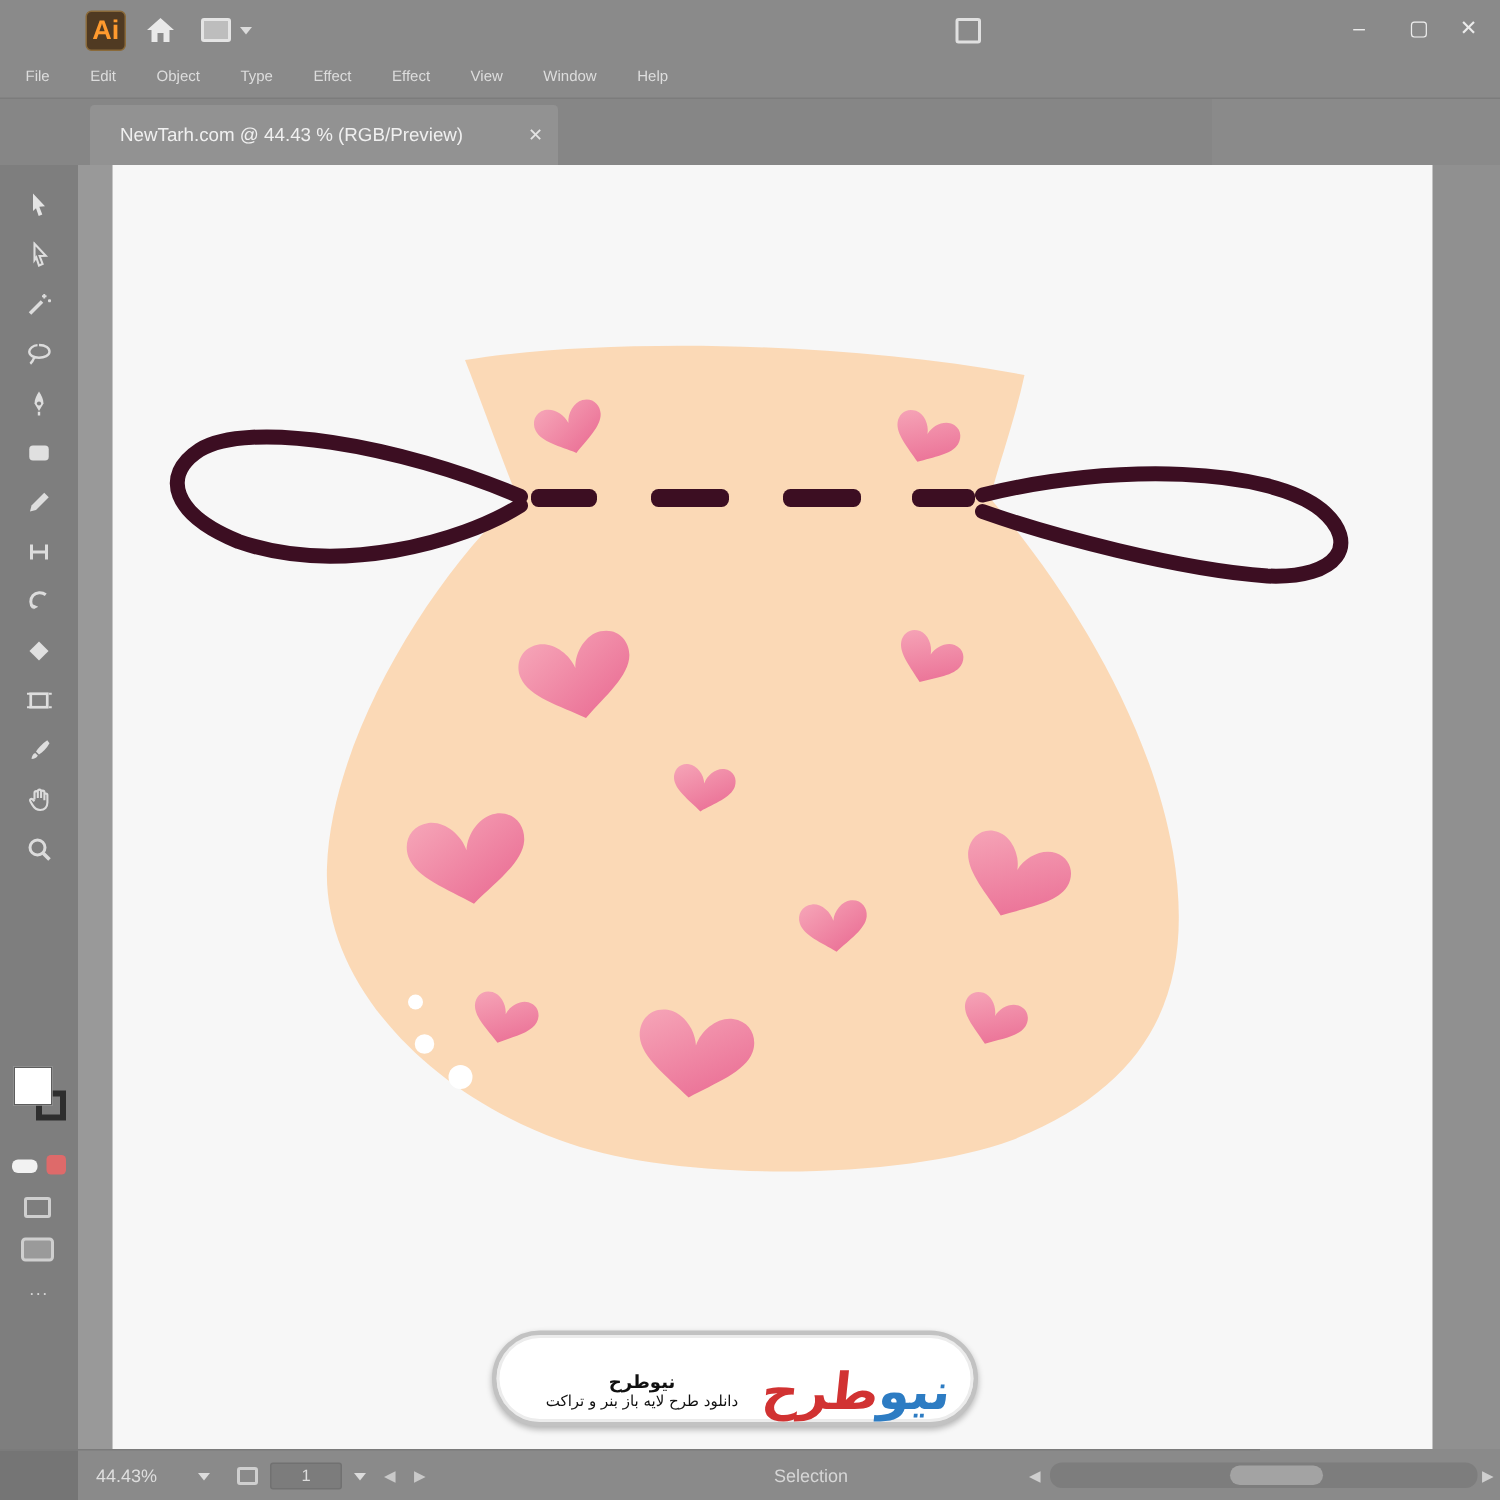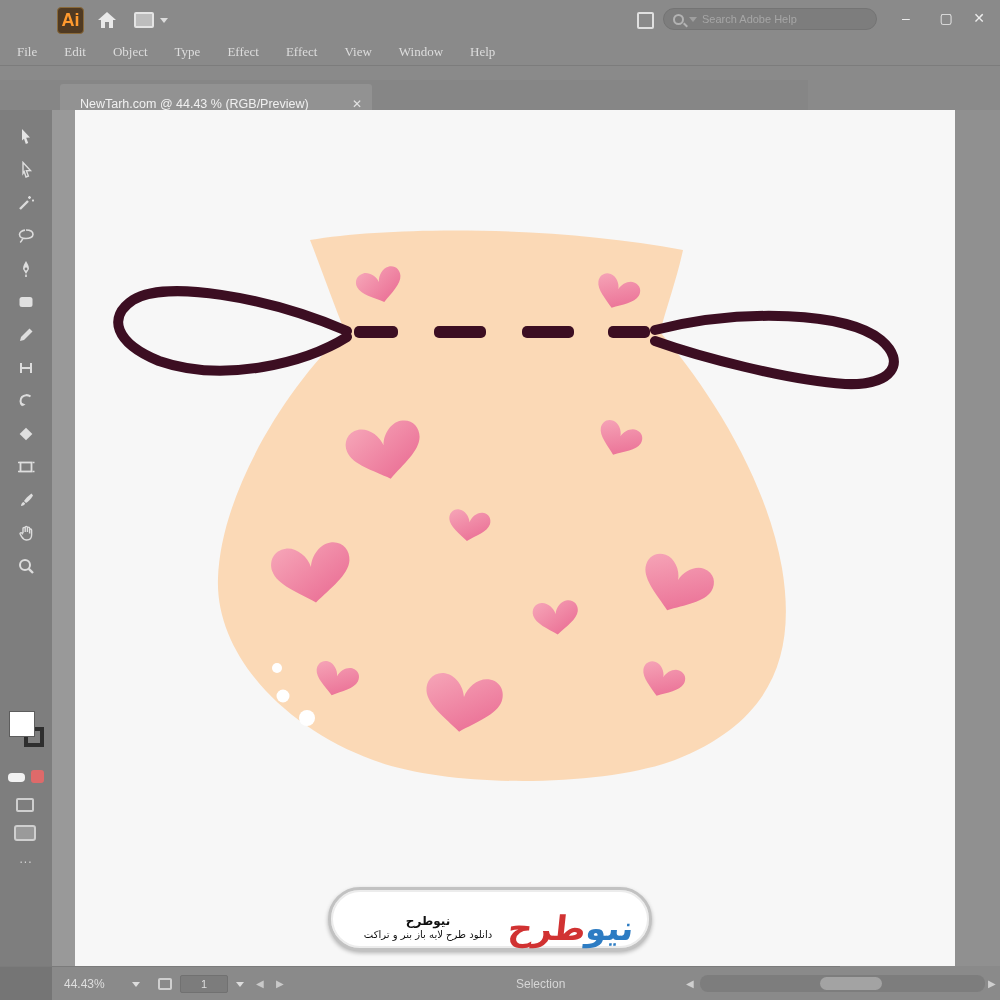--- a/index.html
+++ b/index.html
@@ -23,23 +23,23 @@
     border:1px solid #747474; border-radius:11px; display:flex; align-items:center; padding:0 9px; gap:5px; }
   .searchbox .mag { width:11px; height:11px; border:2px solid #b3b3b3; border-radius:50%; position:relative; flex:0 0 auto;}
   .searchbox .mag::after { content:""; position:absolute; left:8px; top:8px; width:5px; height:2px;
     background:#b3b3b3; transform:rotate(45deg); }
   .searchbox .ph { color:#a6a6a6; font-size:11px; white-space:nowrap; overflow:hidden; }
   .winbtn { position:absolute; top:10px; color:#ececec; font-size:14px; width:26px; text-align:center; }
   .winbtn.min { left:893px; } .winbtn.max { left:933px; } .winbtn.close { left:966px; }
 
   .menubar { position:absolute; left:0; top:38px; width:1000px; height:28px; background:#8a8a8a;
     border-bottom:1px solid #7c7c7c; display:flex; align-items:center; padding-left:17px; gap:27px; }
-  .menubar span { color:#dddddd; font-size:13px;font-family:Liberation Serif, serif; }
-
-  .tabstrip { position:absolute; left:0; top:80px; width:808px; height:44px; background:#868686;padding-left:34px; }
+  .menubar span { color:#dddddd; font-size:10px; }
+
+  .tabstrip { position:absolute; left:0; top:66px; width:808px; height:44px; background:#868686;padding-left:34px; }
   .doc-tab { position:absolute; left:60px; top:4px; width:312px; height:40px; background:#929292;
     border-radius:3px 3px 0 0; display:flex; align-items:center; padding:0 10px 0 20px; }
   .doc-tab .t { color:#f0f0f0; font-size:12.5px; white-space:nowrap; flex:1; }
   .doc-tab .x { color:#e3e3e3; font-size:12px; margin-left:8px; }
 
   
   .toolbar { position:absolute; left:0; top:110px; width:52px; height:856px; background:#7e7e7e; }
   .tool { width:52px; height:33px; display:flex; align-items:center; justify-content:center; color:#d8d8d8; }
   .tool svg { display:block; }
   .fillstroke { position:absolute; left:0; top:595px; width:52px; height:60px; }
@@ -96,25 +96,20 @@
 <div class="titlebar">
   <div class="ai-logo">Ai</div>
   <div class="home-icon">
     <svg width="22" height="22" viewBox="0 0 22 22">
         <path d="M11 3 L20 11 H17 V19 H13 V13 H9 V19 H5 V11 H2 Z" fill="#e9e9e9"></path>
       </svg>
   </div>
   <div class="arrange-icon"></div>
   <span class="caret arrange-caret"></span>
   <div class="sq-icon"></div>
-  <div class="searchbox">
-    <span class="mag"></span>
-    <span class="caret" style="border-top-color:#9f9f9f;"></span>
-    <span class="ph">Search Adobe Help</span>
-  </div>
   <div class="winbtn min">–</div>
   <div class="winbtn max">▢</div>
   <div class="winbtn close">✕</div>
 </div>
 
 <div class="menubar">
   <span>File</span>
   <span>Edit</span>
   <span>Object</span>
   <span>Type</span>

